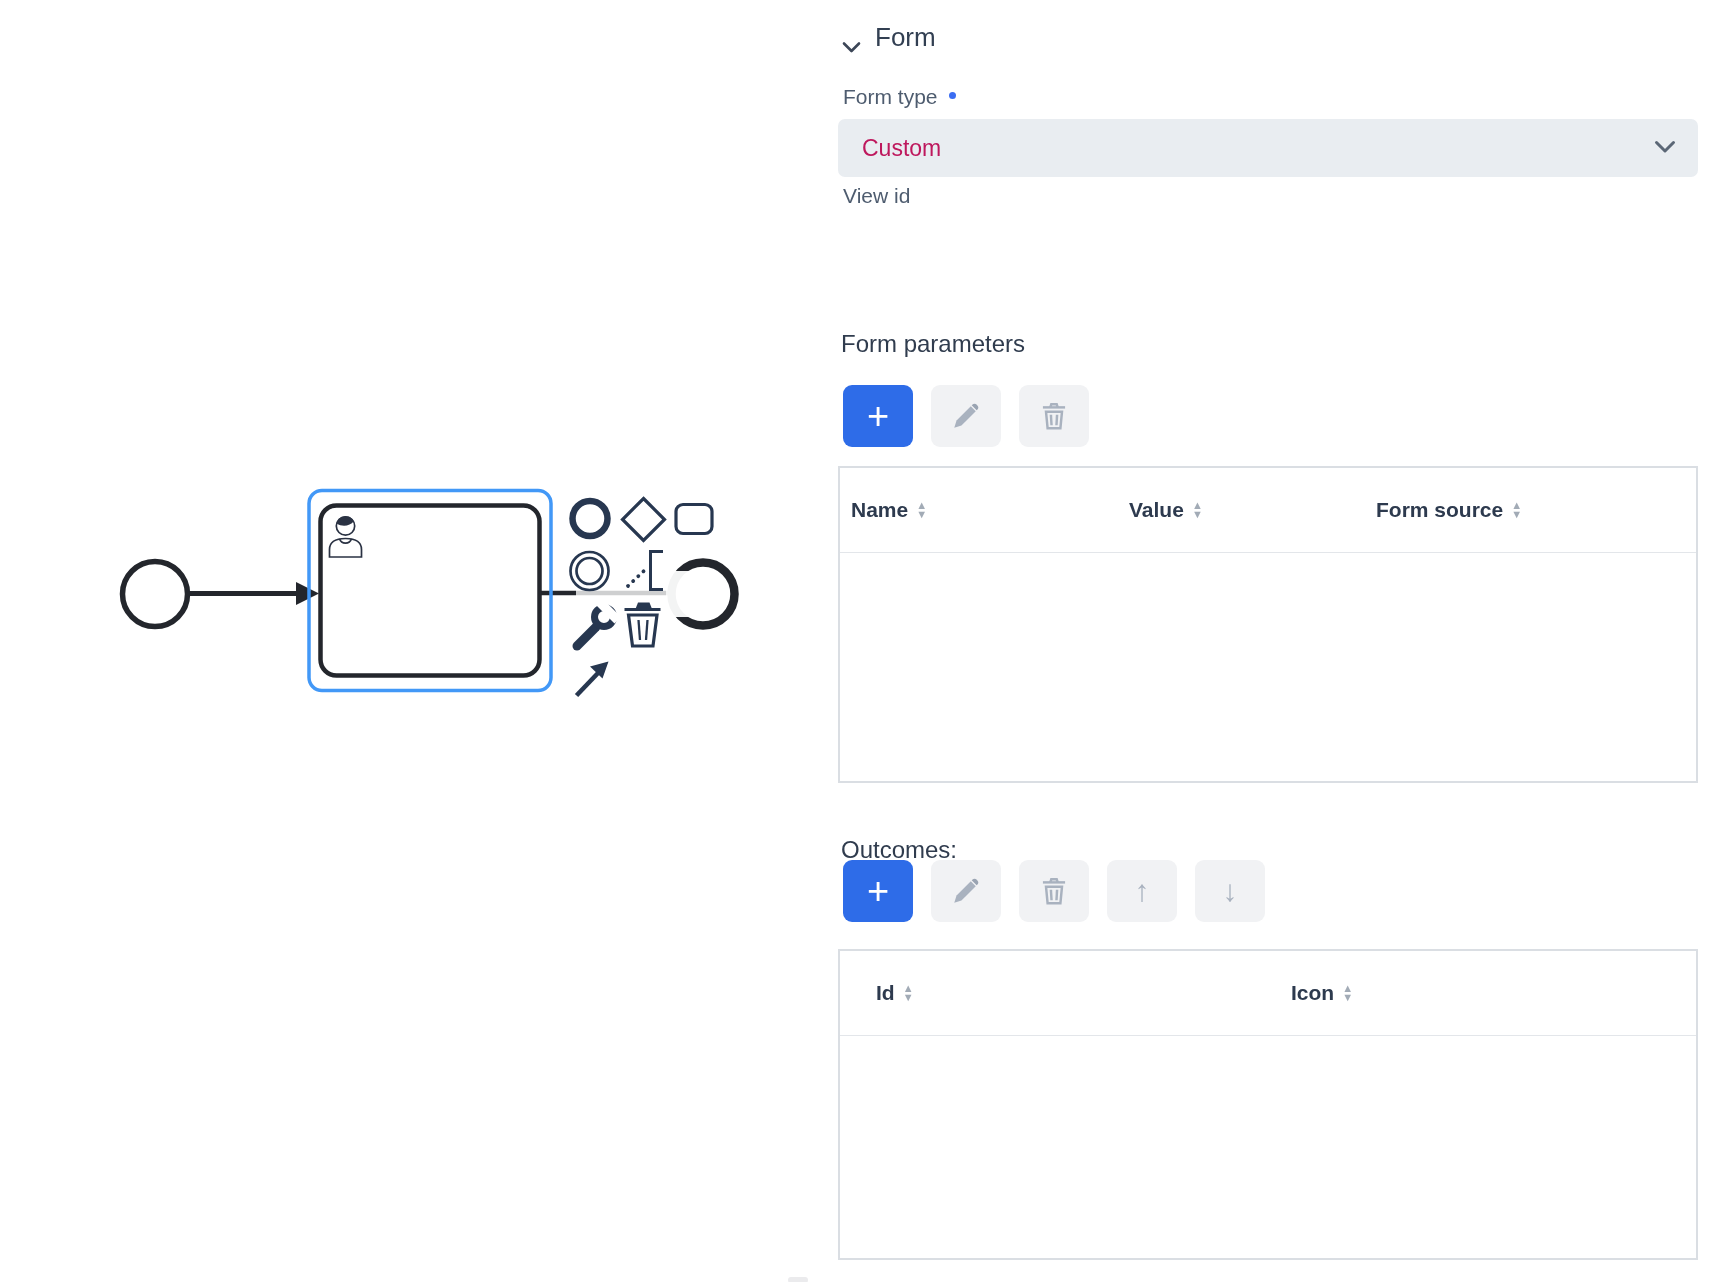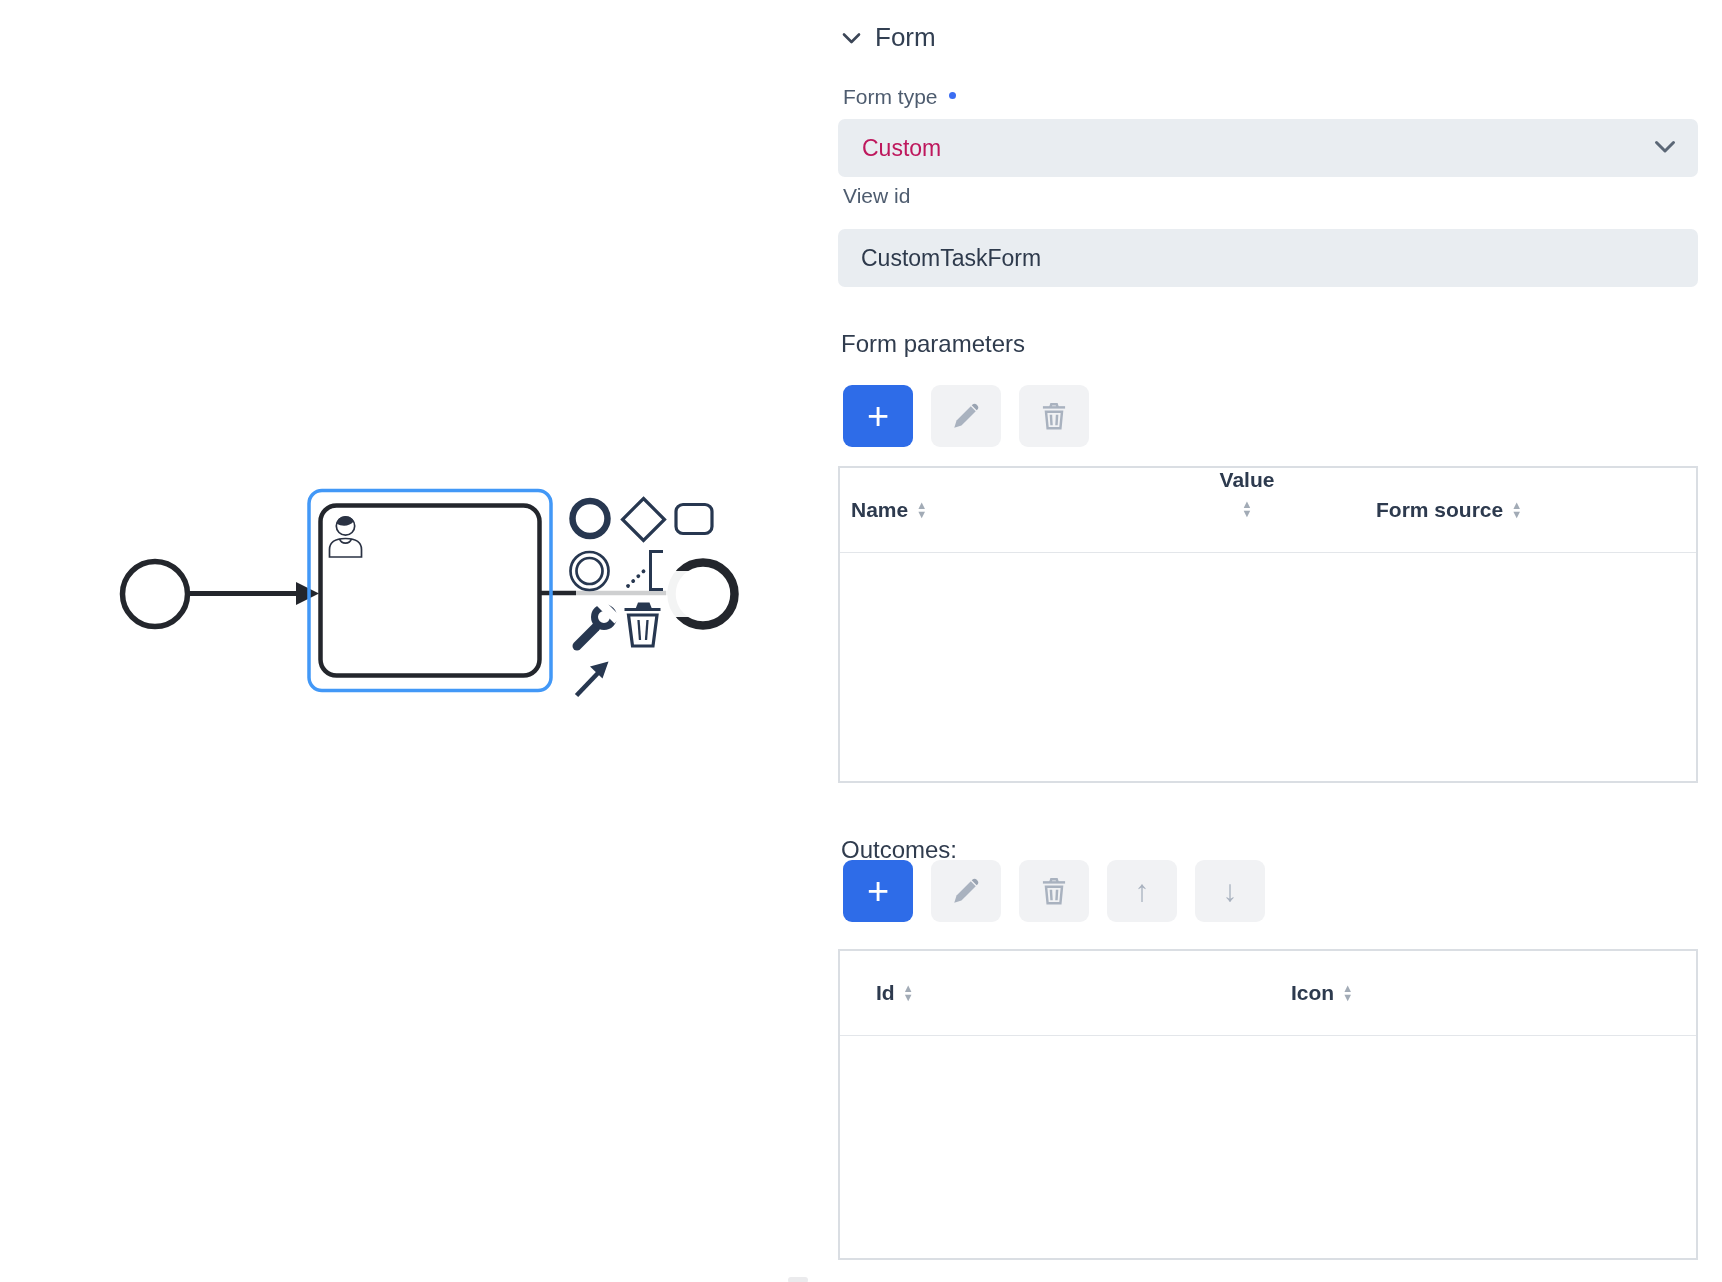--- a/index.html
+++ b/index.html
@@ -2,21 +2,21 @@
 <html><head>
 <meta charset="utf-8">
 <style>
   html,body{margin:0;padding:0;background:#fff;}
   .page{position:relative;width:1722px;height:1282px;background:#ffffff;overflow:hidden;
         font-family:"Liberation Sans", sans-serif;}
 
   
   .panel{position:absolute;left:838px;top:0;width:860px;height:1282px;}
 
-  .form-header{position:absolute;top:22px;left:4px;display:flex;align-items:center;gap:14px;
+  .form-header{position:absolute;top:22px;left:4px;display:flex;align-items:flex-end;gap:14px;
                font-size:26px;color:#323f52;cursor:pointer;}
   .form-header svg{display:block;}
 
   .field-label{position:absolute;left:5px;font-size:21px;color:#4e5c6f;display:flex;align-items:center;gap:11px;}
   .label-form-type{top:85px;}
   .label-view-id{top:184px;}
   .req-dot{width:7px;height:7px;border-radius:50%;background:#3b6df2;margin-top:-4px;}
 
   .select-box{position:absolute;top:119px;left:0;width:860px;height:58px;background:#e9edf1;
               border-radius:7px;box-sizing:border-box;display:flex;align-items:center;
@@ -40,21 +40,21 @@
   .tbtn-gray{background:#f1f2f4;color:#a9b2bf;font-size:30px;}
   .tbtn-gray svg{display:block;}
 
   .data-table{position:absolute;left:0;width:860px;background:#fff;border:2px solid #dadee3;
               box-sizing:border-box;}
   .table-params{top:466px;height:317px;}
   .table-outcomes{top:949px;height:311px;}
   .thead{height:84px;border-bottom:1px solid #e3e6ea;display:flex;align-items:stretch;}
   .th{display:flex;align-items:center;gap:8px;padding-left:11px;box-sizing:border-box;
       font-size:21px;font-weight:700;color:#2d3a4e;cursor:pointer;}
-  .t1-c1{width:278px;} .t1-c2{width:247px;flex-direction:column;} .t1-c3{flex:1;}
+  .t1-c1{width:278px;} .t1-c2{width:247px;} .t1-c3{flex:1;}
   .t2-c1{width:440px;padding-left:36px;} .t2-c2{flex:1;}
   .sort{display:flex;flex-direction:column;line-height:0.85;font-size:11px;color:#a2abb6;}
   .tbody{flex:1;}
 
   .bottom-pill{position:absolute;left:788px;top:1277px;width:20px;height:6px;
                background:#ebebed;border-radius:3px;}
 
   
   .canvas{position:absolute;left:0;top:0;}
 </style>
@@ -138,21 +138,20 @@
     <div class="select-box">
       <span>Custom</span>
       <svg class="chev" width="22" height="14" viewBox="0 0 22 14">
         <polyline points="2.5,2.5 11,11 19.5,2.5" fill="none" stroke="#5b6776" stroke-width="3" stroke-linecap="round" stroke-linejoin="round"></polyline>
       </svg>
     </div>
 
     <div class="field-label label-view-id">
       <span>View id</span>
     </div>
-    <input class="text-input" type="text" value="CustomTaskForm" style="">
 
     <div class="section-heading heading-params">Form parameters</div>
 
     <div class="toolbar toolbar-params">
       <button class="tbtn tbtn-primary">
         <span>+</span>
       </button>
       <button class="tbtn tbtn-gray">
         <svg width="32" height="32" viewBox="0 0 24 24">
           <path d="M3.2 20.8l1.7-5.4L15.6 4.7l3.7 3.7L8.6 19.1 3.2 20.8z" fill="#a9b2bf"></path>

